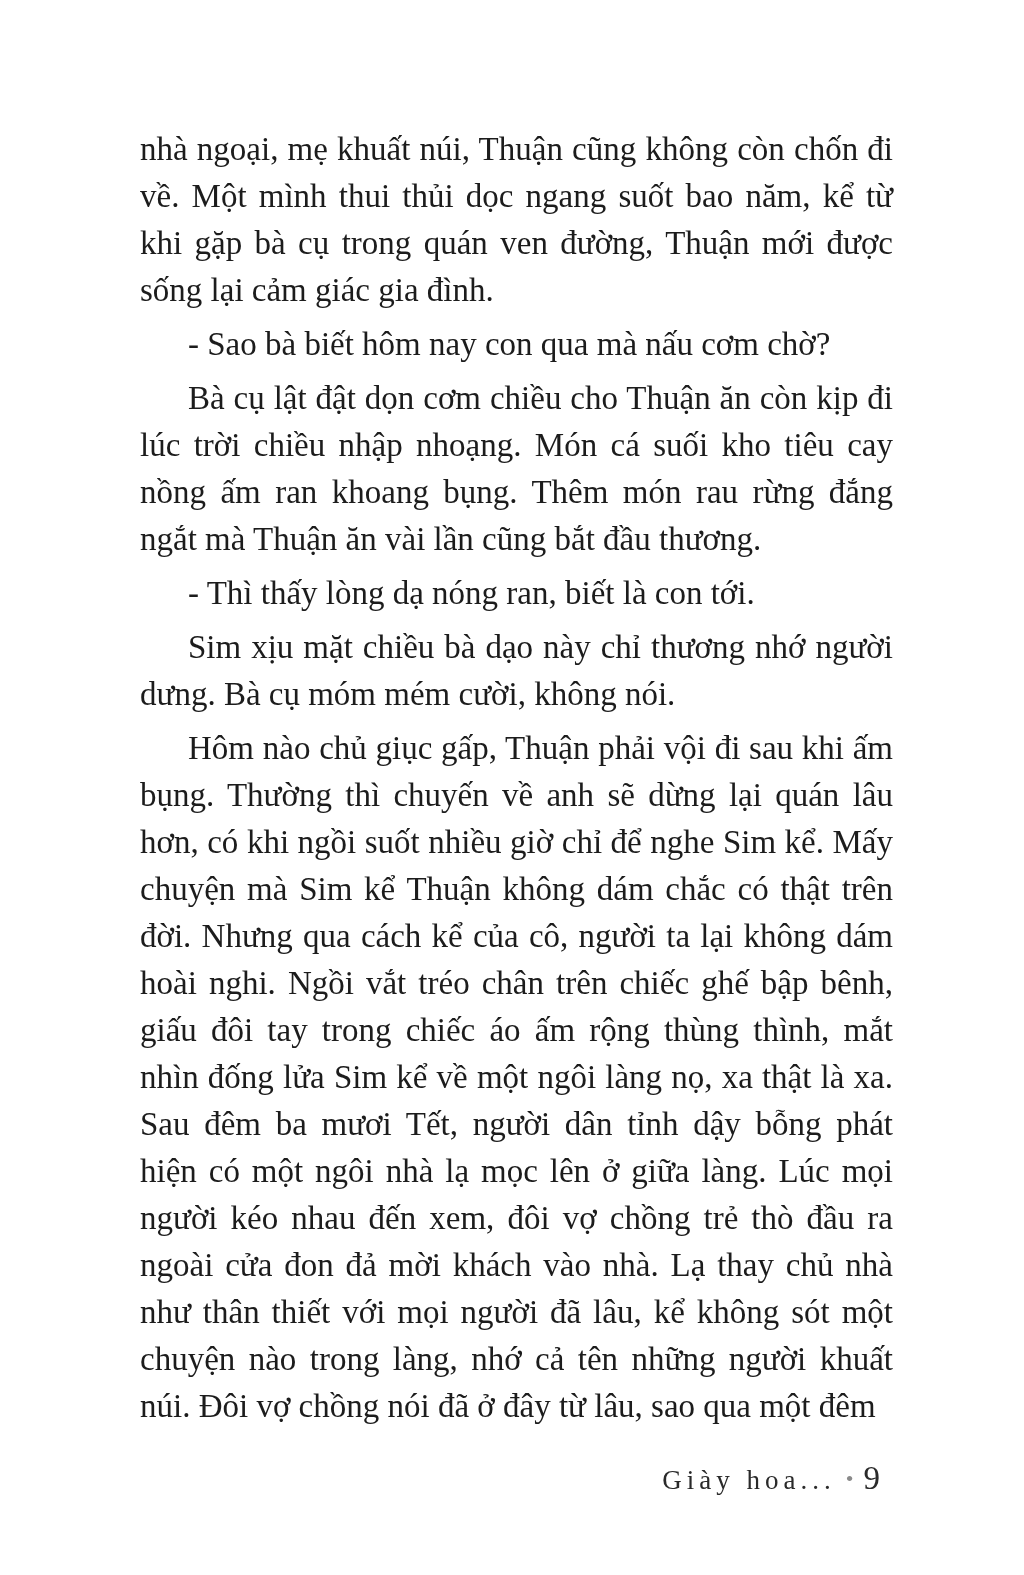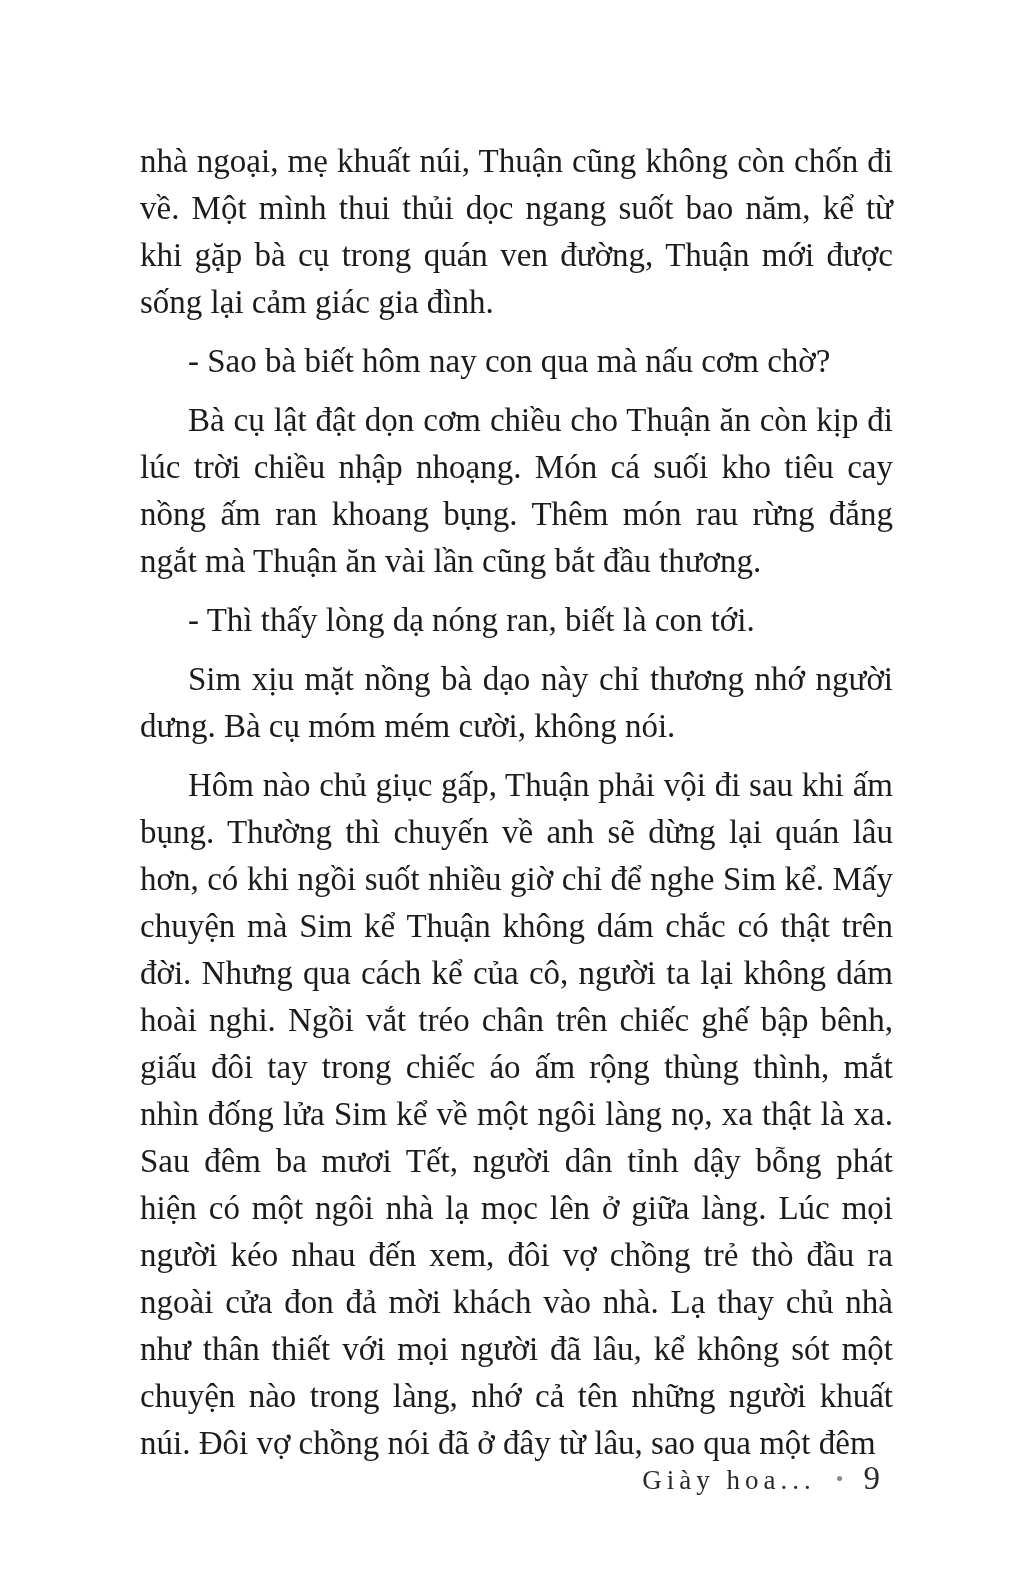--- a/index.html
+++ b/index.html
@@ -23,32 +23,32 @@
     position: absolute;
     left: 140px;
     top: 126px;
     width: 753px;
     font-size: 33px;
     line-height: 47px;
     text-align: justify;
     text-justify: inter-word;
   }
   .para {
-    margin: 12px 0 7px 0;
+    margin: 0 0 7px 0;
   }
   .para.indent {
     text-indent: 48px;
   }
   .page-footer {
     position: absolute;
     top: 1460px;
     right: 144px;
     display: flex;
     align-items: baseline;
-    gap: 20px;
+    gap: 10px;
     white-space: nowrap;
   }
   .running-title {
     font-size: 27px;
     letter-spacing: 5px;
     color: #2a2a2a;
   }
   .separator-dot {
     font-size: 22px;
     color: #8a8a8a;
@@ -63,21 +63,21 @@
 </head>
 <body>
 
 <div class="page">
 
   <div class="text-block">
       <p class="para">nhà ngoại, mẹ khuất núi, Thuận cũng không còn chốn đi về. Một mình thui thủi dọc ngang suốt bao năm, kể từ khi gặp bà cụ trong quán ven đường, Thuận mới được sống lại cảm giác gia đình.</p>
       <p class="para indent">- Sao bà biết hôm nay con qua mà nấu cơm chờ?</p>
       <p class="para indent">Bà cụ lật đật dọn cơm chiều cho Thuận ăn còn kịp đi lúc trời chiều nhập nhoạng. Món cá suối kho tiêu cay nồng ấm ran khoang bụng. Thêm món rau rừng đắng ngắt mà Thuận ăn vài lần cũng bắt đầu thương.</p>
       <p class="para indent">- Thì thấy lòng dạ nóng ran, biết là con tới.</p>
-      <p class="para indent">Sim xịu mặt nồng bà dạo này chỉ thương nhớ người dưng. Bà cụ móm mém cười, không nói.</p>
+      <p class="para indent">Sim xịu mặt chiều bà dạo này chỉ thương nhớ người dưng. Bà cụ móm mém cười, không nói.</p>
       <p class="para indent">Hôm nào chủ giục gấp, Thuận phải vội đi sau khi ấm bụng. Thường thì chuyến về anh sẽ dừng lại quán lâu hơn, có khi ngồi suốt nhiều giờ chỉ để nghe Sim kể. Mấy chuyện mà Sim kể Thuận không dám chắc có thật trên đời. Nhưng qua cách kể của cô, người ta lại không dám hoài nghi. Ngồi vắt tréo chân trên chiếc ghế bập bênh, giấu đôi tay trong chiếc áo ấm rộng thùng thình, mắt nhìn đống lửa Sim kể về một ngôi làng nọ, xa thật là xa. Sau đêm ba mươi Tết, người dân tỉnh dậy bỗng phát hiện có một ngôi nhà lạ mọc lên ở giữa làng. Lúc mọi người kéo nhau đến xem, đôi vợ chồng trẻ thò đầu ra ngoài cửa đon đả mời khách vào nhà. Lạ thay chủ nhà như thân thiết với mọi người đã lâu, kể không sót một chuyện nào trong làng, nhớ cả tên những người khuất núi. Đôi vợ chồng nói đã ở đây từ lâu, sao qua một đêm</p>
     </div>
 
   <div class="page-footer">
     <span class="running-title">Giày hoa...</span>
     <span class="separator-dot">•</span>
     <span class="page-number">9</span>
   </div>
 
 </div>

